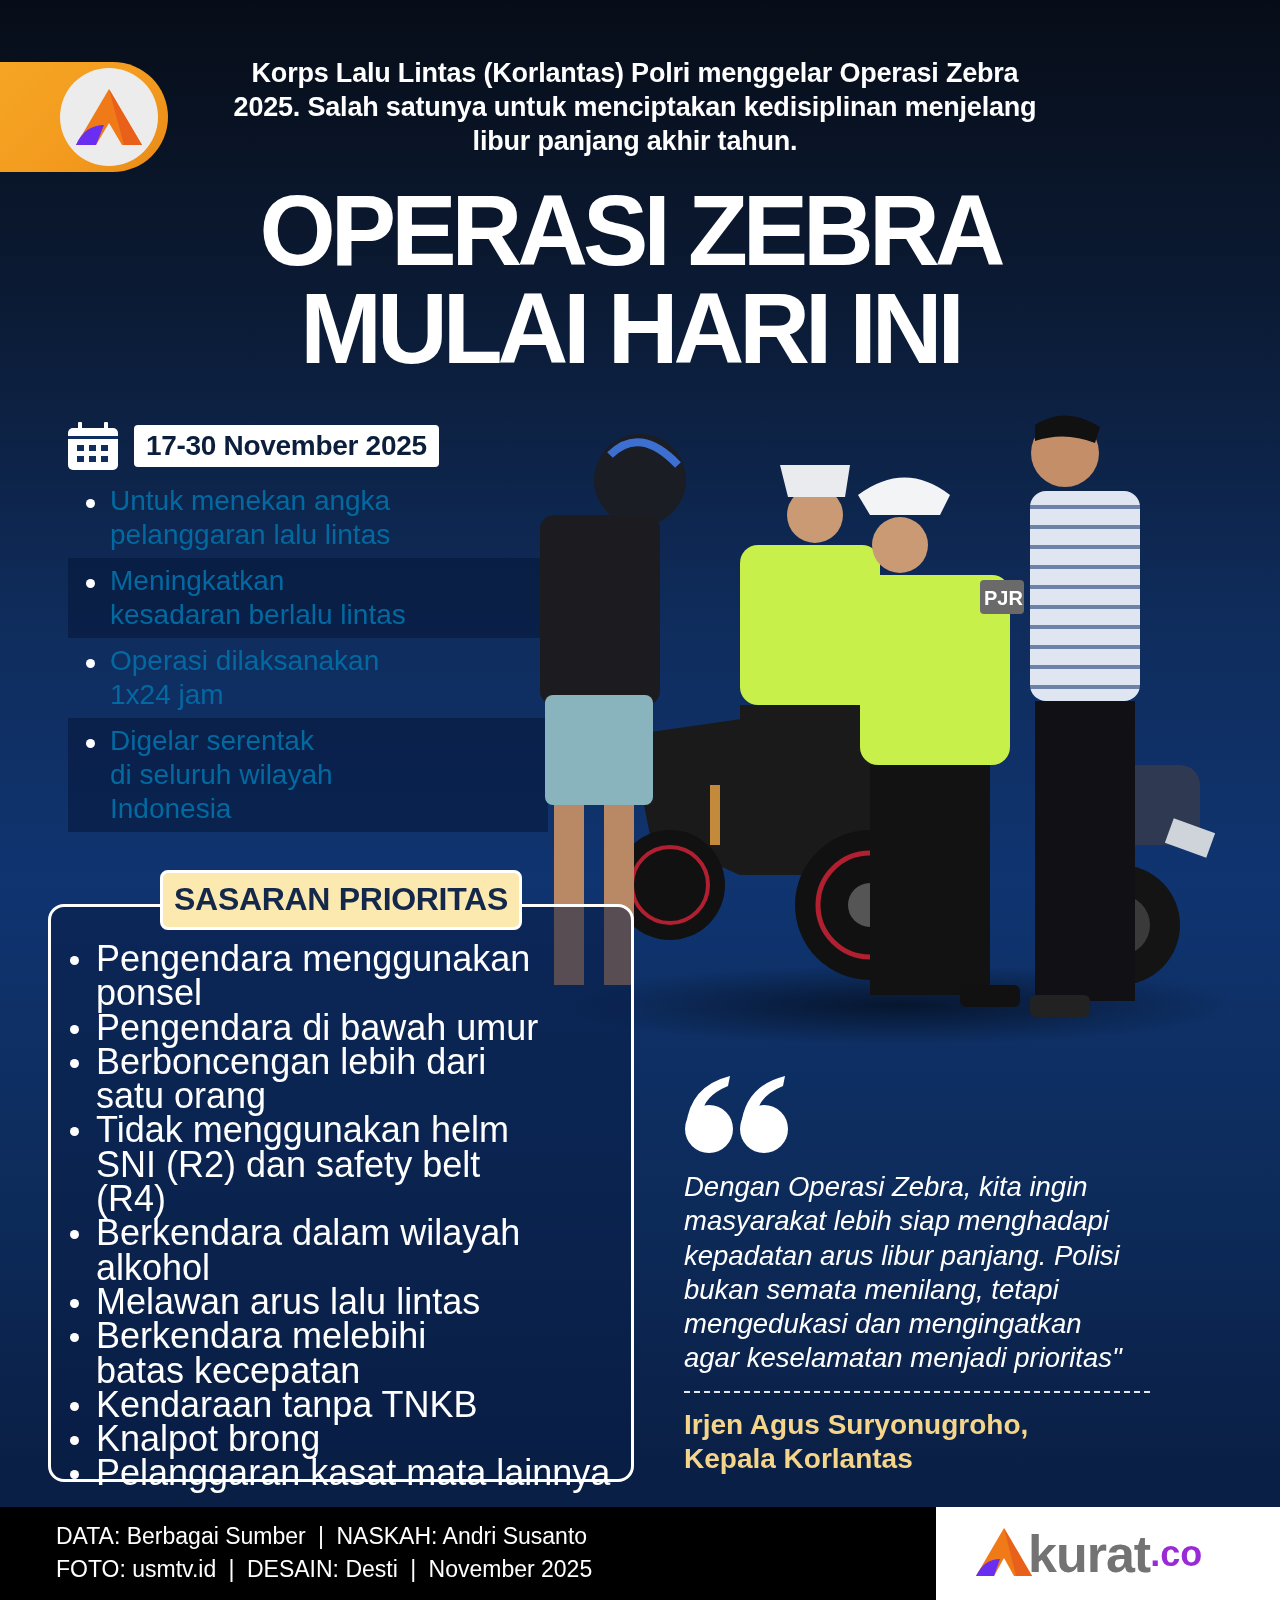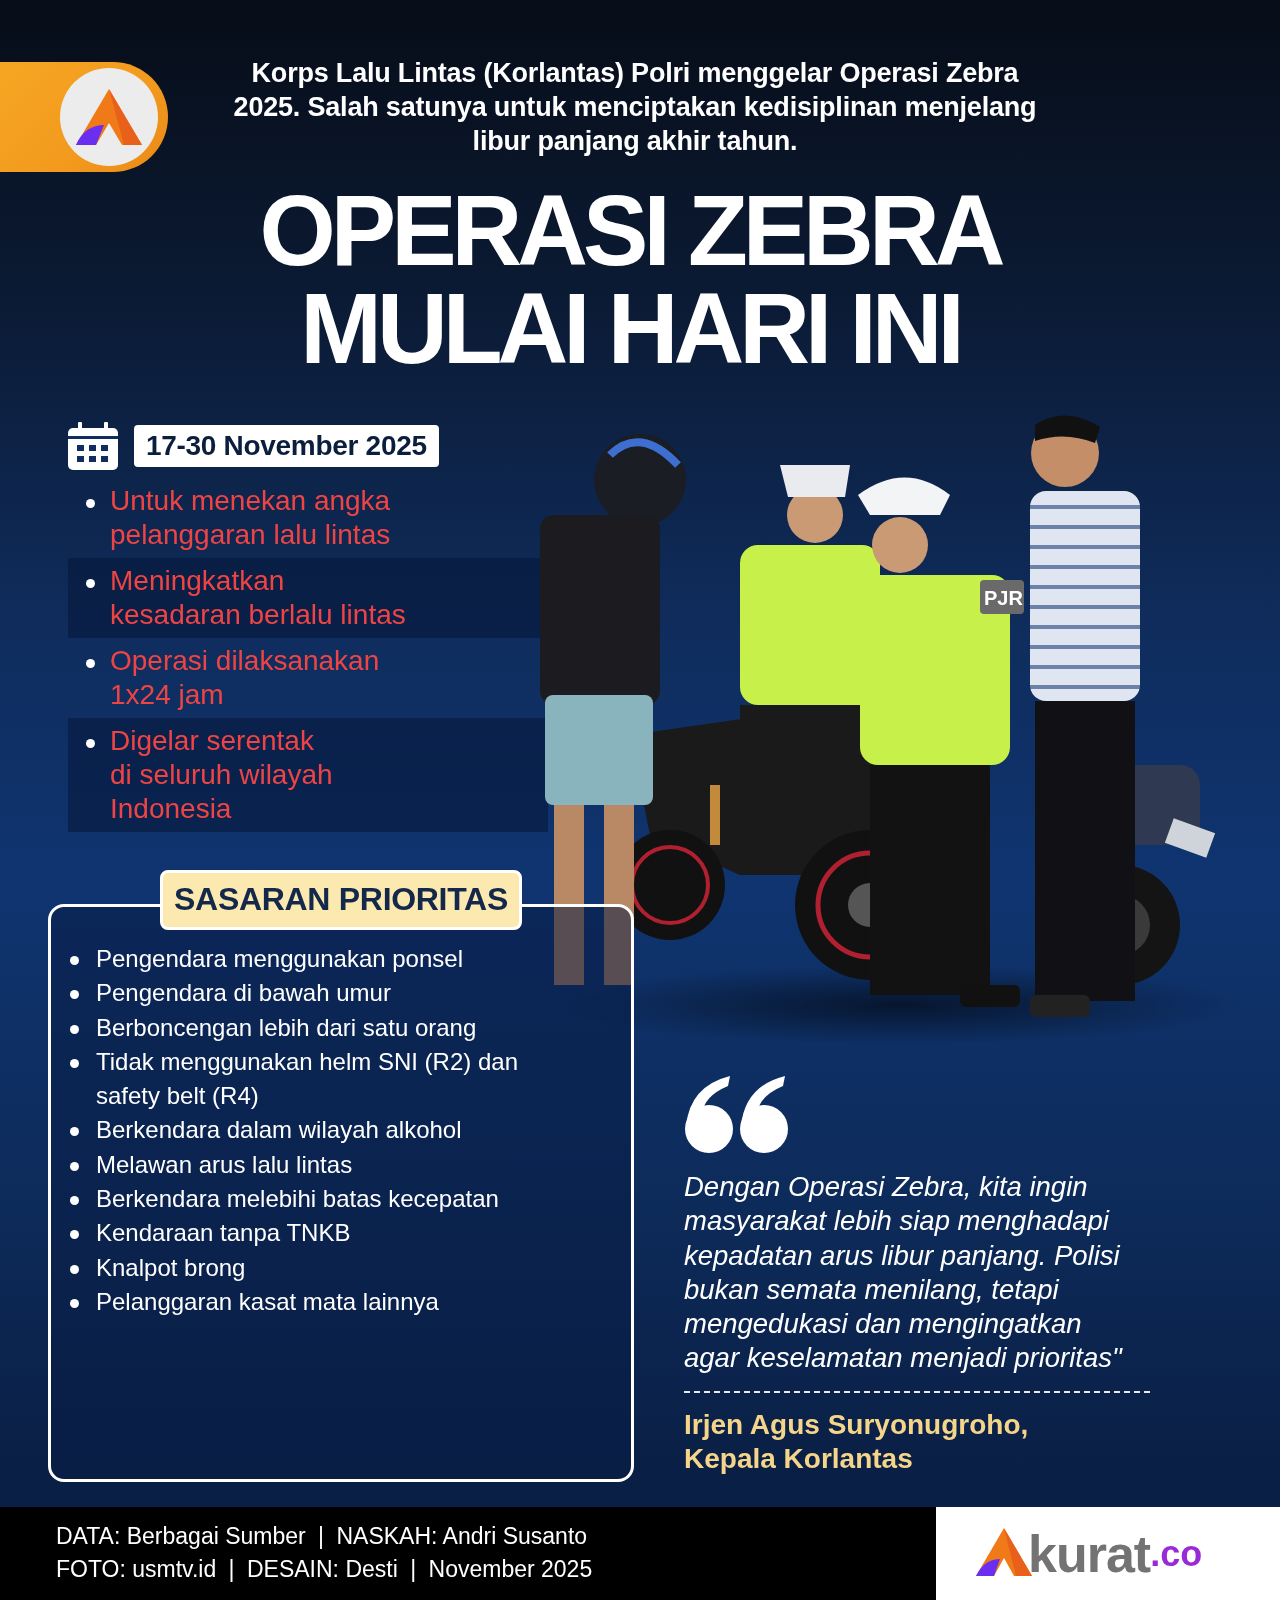--- a/index.html
+++ b/index.html
@@ -42,21 +42,21 @@
   .cal-icon { width: 50px; height: 48px; position: relative; }
   .date-pill {
     background: #ffffff; color: #0b1f3c; font-weight: 700; font-size: 28px;
     padding: 4px 12px; border-radius: 4px; letter-spacing: -0.3px; height: 42px; line-height: 34px;
   }
 
   
   .bullet-list { position: absolute; left: 68px; top: 478px; width: 480px; }
   .bullet-item {
     position: relative; padding: 6px 10px 6px 42px;
-    font-size: 28px; line-height: 34px; color: #ef4444;
+    font-size: 28px; line-height: 34px; color: #0369a1;
   }
   .bullet-item.shaded { background: rgba(6, 22, 55, 0.55); }
   .bullet-item::before {
     content: ""; position: absolute; left: 18px; top: 21px; width: 9px; height: 9px; border-radius: 50%; background: #fff;
   }
   .bullet-item .txt { white-space: pre-line; }
 
   
   .photo {
     position: absolute; left: 540px; top: 405px; width: 700px; height: 640px;
@@ -69,21 +69,21 @@
     background: rgba(10, 30, 70, 0.55);
   }
   .priority-title {
     position: absolute; left: 160px; top: 870px; width: 362px; height: 60px;
     background: #fce9b0; border: 3px solid #fff; border-radius: 8px;
     color: #13284a; font-weight: 800; font-size: 32px; text-align: center; line-height: 52px;
     letter-spacing: -0.3px;
   }
   .priority-list { position: absolute; left: 68px; top: 942px; width: 560px; }
   .priority-item {
-    position: relative; padding-left: 28px; font-size: 24px; line-height: 34.3px;
+    position: relative; padding-left: 28px; font-size: 36px; line-height: 34.3px;
   }
   .priority-item::before {
     content: ""; position: absolute; left: 2px; top: 14px; width: 9px; height: 9px; border-radius: 50%; background: #fff;
   }
 
   
   .quote-mark { position: absolute; left: 684px; top: 1074px; width: 110px; height: 80px; }
   .quote-text {
     position: absolute; left: 684px; top: 1170px; width: 560px;
     font-style: italic; font-size: 27.5px; line-height: 34.3px; white-space: pre-line;

